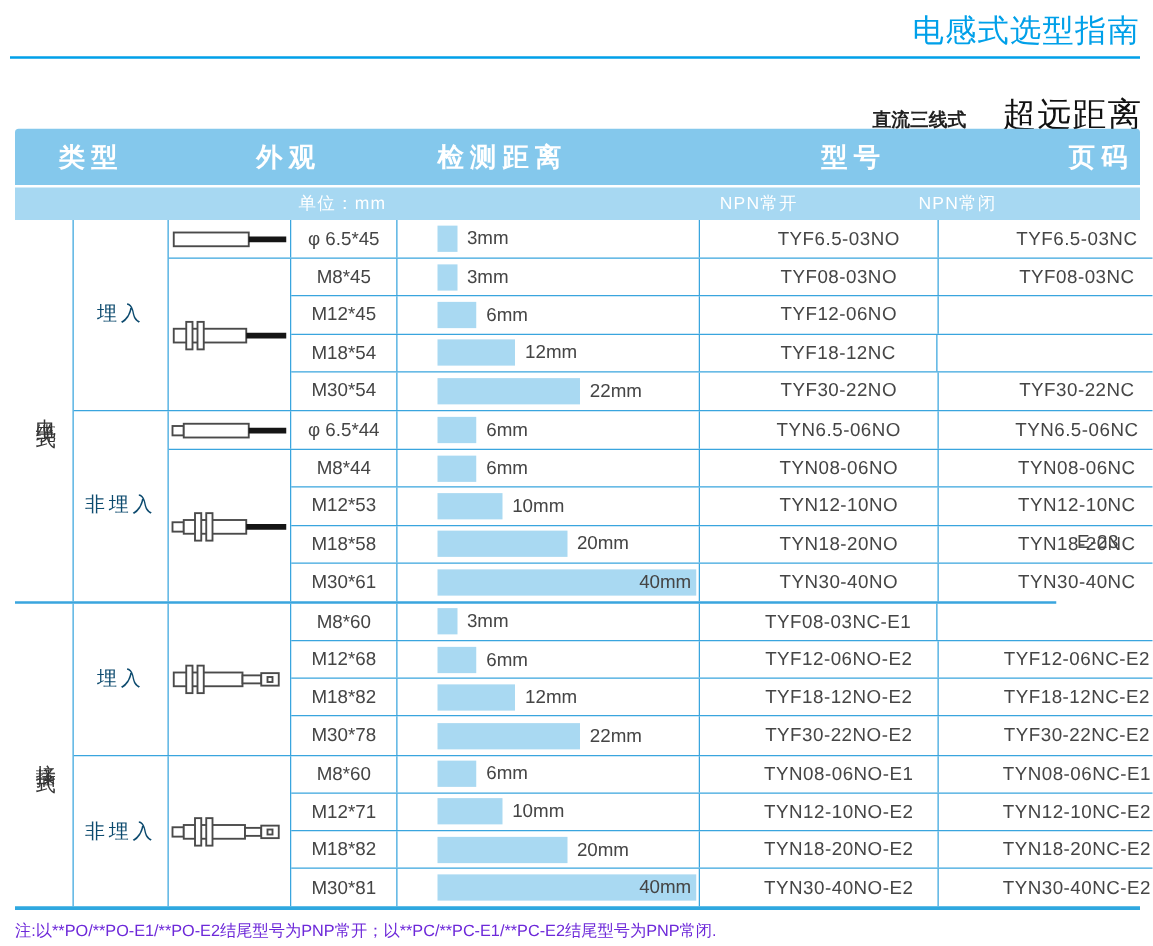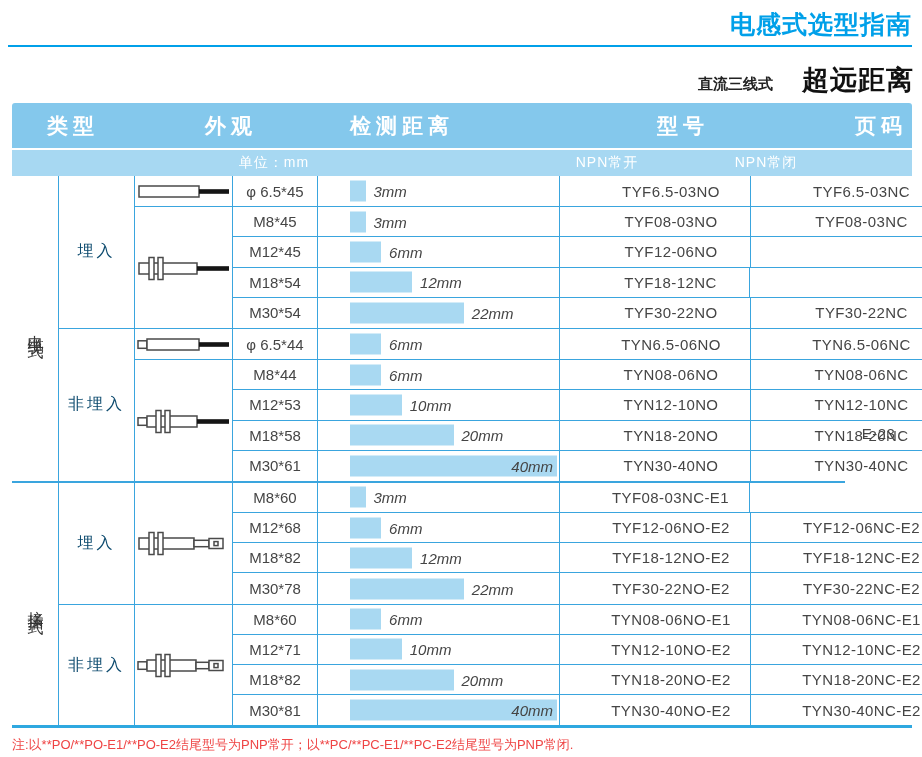--- a/index.html
+++ b/index.html
@@ -9,25 +9,25 @@
     --bar:#a9d9f2;
     --accent:#00a0e9;
     --txt:#454545;
     --rh:30.2px;
   }
   *{margin:0;padding:0;box-sizing:border-box;}
   body{background:#ffffff;font-family:"Liberation Sans","DejaVu Sans",sans-serif;}
   #page{position:relative;width:922px;height:757px;background:#ffffff;overflow:hidden;}
 
   
-  .doc-title{position:absolute;top:8px;right:10px;font-size:25px;font-weight:bold;color:var(--accent);letter-spacing:1px;}
+  .doc-title{position:absolute;top:8px;right:10px;font-size:25px;font-weight:normal;color:var(--accent);letter-spacing:1px;}
   .title-rule{position:absolute;top:45px;left:8px;width:904px;height:2px;background:var(--accent);}
   .subtitle{position:absolute;top:62px;right:8px;display:flex;align-items:baseline;gap:29px;}
   .subtitle-series{font-size:15px;color:#222;font-weight:bold;}
-  .subtitle-feature{font-size:27px;color:#111;font-weight:bold;letter-spacing:1px;}
+  .subtitle-feature{font-size:27px;color:#111;font-weight:normal;letter-spacing:1px;margin-top:12px;}
 
   
   #tbl{position:absolute;left:12px;top:103px;width:900px;}
   .thead{position:relative;height:47px;background:var(--hdr);border-bottom:2px solid #fff;border-radius:3px 3px 0 0;}
   .thead span{position:absolute;top:50%;transform:translate(-50%,-50%);color:#fff;font-weight:bold;font-size:21px;letter-spacing:5px;white-space:nowrap;}
   .tsub{position:relative;height:26px;background:var(--sub);}
   .tsub span{position:absolute;top:50%;transform:translate(-50%,-50%);color:#fff;font-size:14px;letter-spacing:1px;white-space:nowrap;}
 
   .tbody{display:flex;border-bottom:3px solid #2fa8e0;}
   .tbody-left{width:833px;display:flex;flex-direction:column;}
@@ -45,29 +45,29 @@
   .trow{display:flex;height:var(--rh);gap:32px;}
   .trow.sep{border-bottom:1px solid var(--grid);}
 
   .c1{width:47px;border-right:1px solid var(--grid);display:flex;align-items:center;justify-content:center;
       writing-mode:vertical-rl;text-orientation:upright;font-size:16px;color:#333;letter-spacing:4px;}
   .c2{width:76px;border-right:1px solid var(--grid);display:flex;align-items:center;justify-content:center;
       font-size:16px;color:#0c4a6e;letter-spacing:3px;}
   .c3{width:98px;border-right:1px solid var(--grid);display:flex;align-items:center;justify-content:center;}
   .c4{width:85px;border-right:1px solid var(--grid);display:flex;align-items:center;justify-content:center;
       font-size:15px;color:var(--txt);white-space:nowrap;}
-  .c5{width:210px;border-right:1px solid var(--grid);position:relative;font-style:italic;}
+  .c5{width:210px;border-right:1px solid var(--grid);position:relative;}
   .c5 .bar{position:absolute;left:0;top:50%;transform:translateY(-50%);height:21px;background:var(--bar);}
   .c5 .barlbl{position:absolute;top:50%;transform:translateY(-50%);font-size:15px;color:var(--txt);white-space:nowrap;}
   .c6{width:159px;border-right:1px solid var(--grid);display:flex;align-items:center;justify-content:center;
       font-size:15px;color:var(--txt);letter-spacing:.4px;white-space:nowrap;}
   .c7{width:158px;border-right:1px solid var(--grid);display:flex;align-items:center;justify-content:center;
       font-size:15px;color:var(--txt);letter-spacing:.4px;white-space:nowrap;}
 
-  .footnote{position:absolute;left:12px;top:736px;font-size:13px;color:#ef4444;}
+  .footnote{position:absolute;left:12px;top:736px;font-size:13px;color:#6d28d9;}
 </style>
 </head>
 <body>
 
 <div id="page">
 
   <div class="doc-title">电感式选型指南</div>
   <div class="title-rule"></div>
 
   <div class="subtitle">

